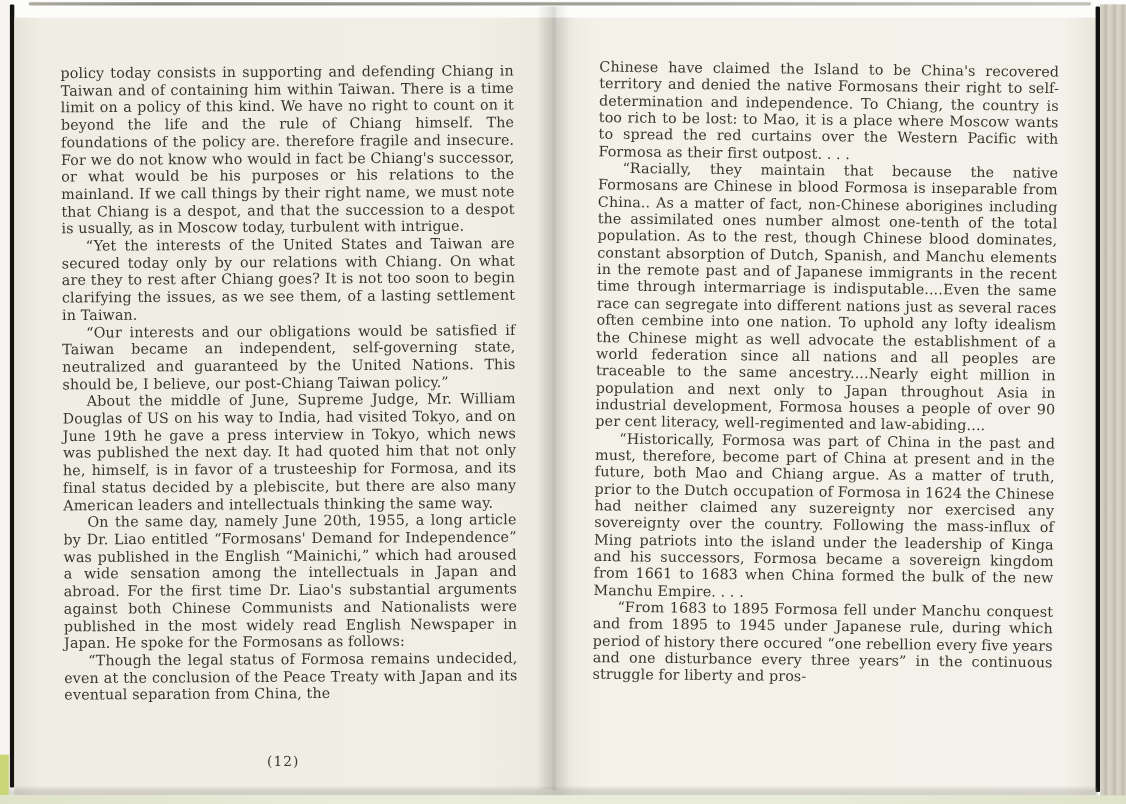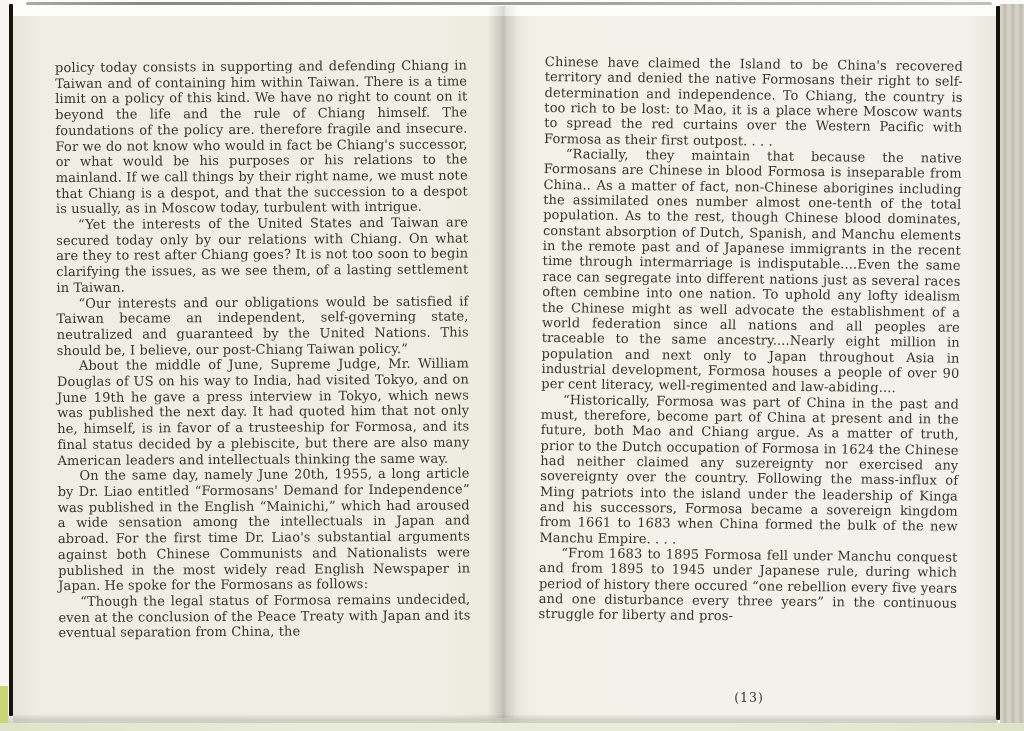--- a/index.html
+++ b/index.html
@@ -99,30 +99,30 @@
 
   <div class="page page-left">
     <div class="text-block left-text">
       <p>policy today consists in supporting and defending Chiang in Taiwan and of containing him within Taiwan. There is a time limit on a policy of this kind. We have no right to count on it beyond the life and the rule of Chiang himself. The foundations of the policy are. therefore fragile and insecure. For we do not know who would in fact be Chiang's successor, or what would be his purposes or his relations to the mainland. If we call things by their right name, we must note that Chiang is a despot, and that the succession to a despot is usually, as in Moscow today, turbulent with intrigue.</p>
       <p class="indent">“Yet the interests of the United States and Taiwan are secured today only by our relations with Chiang. On what are they to rest after Chiang goes? It is not too soon to begin clarifying the issues, as we see them, of a lasting settlement in Taiwan.</p>
       <p class="indent">“Our interests and our obligations would be satisfied if Taiwan became an independent, self-governing state, neutralized and guaranteed by the United Nations. This should be, I believe, our post-Chiang Taiwan policy.”</p>
       <p class="indent">About the middle of June, Supreme Judge, Mr. William Douglas of US on his way to India, had visited Tokyo, and on June 19th he gave a press interview in Tokyo, which news was published the next day. It had quoted him that not only he, himself, is in favor of a trusteeship for Formosa, and its final status decided by a plebiscite, but there are also many American leaders and intellectuals thinking the same way.</p>
       <p class="indent">On the same day, namely June 20th, 1955, a long article by Dr. Liao entitled “Formosans' Demand for Independence” was published in the English “Mainichi,” which had aroused a wide sensation among the intellectuals in Japan and abroad. For the first time Dr. Liao's substantial arguments against both Chinese Communists and Nationalists were published in the most widely read English Newspaper in Japan. He spoke for the Formosans as follows:</p>
       <p class="indent">“Though the legal status of Formosa remains undecided, even at the conclusion of the Peace Treaty with Japan and its eventual separation from China, the</p>
     </div>
+    <div class="page-num page-num-left">(12)</div>
   </div>
 
   <div class="page page-right">
     <div class="text-block right-text">
       <p>Chinese have claimed the Island to be China's recovered territory and denied the native Formosans their right to self-determination and independence. To Chiang, the country is too rich to be lost: to Mao, it is a place where Moscow wants to spread the red curtains over the Western Pacific with Formosa as their first outpost. . . .</p>
       <p class="indent">“Racially, they maintain that because the native Formosans are Chinese in blood Formosa is inseparable from China.. As a matter of fact, non-Chinese aborigines including the assimilated ones number almost one-tenth of the total population. As to the rest, though Chinese blood dominates, constant absorption of Dutch, Spanish, and Manchu elements in the remote past and of Japanese immigrants in the recent time through intermarriage is indisputable....Even the same race can segregate into different nations just as several races often cembine into one nation. To uphold any lofty idealism the Chinese might as well advocate the establishment of a world federation since all nations and all peoples are traceable to the same ancestry....Nearly eight million in population and next only to Japan throughout Asia in industrial development, Formosa houses a people of over 90 per cent literacy, well-regimented and law-abiding....</p>
       <p class="indent">“Historically, Formosa was part of China in the past and must, therefore, become part of China at present and in the future, both Mao and Chiang argue. As a matter of truth, prior to the Dutch occupation of Formosa in 1624 the Chinese had neither claimed any suzereignty nor exercised any sovereignty over the country. Following the mass-influx of Ming patriots into the island under the leadership of Kinga and his successors, Formosa became a sovereign kingdom from 1661 to 1683 when China formed the bulk of the new Manchu Empire. . . .</p>
       <p class="indent">“From 1683 to 1895 Formosa fell under Manchu conquest and from 1895 to 1945 under Japanese rule, during which period of history there occured “one rebellion every five years and one disturbance every three years” in the continuous struggle for liberty and pros-</p>
     </div>
-    <div class="page-num page-num-right">(13)</div>
   </div>
 
   <div class="gutter"></div>
   <div class="right-black-line"></div>
   <div class="right-strip"></div>
   <div class="bottom-shadow"></div>
   <div class="bottom-band"></div>
 
 </div>
 

